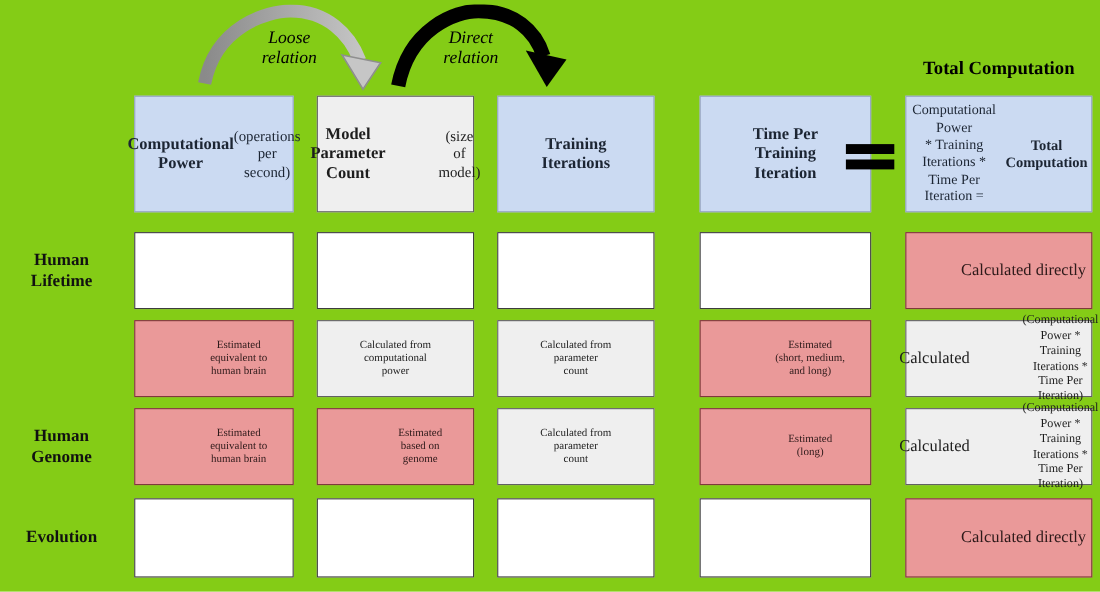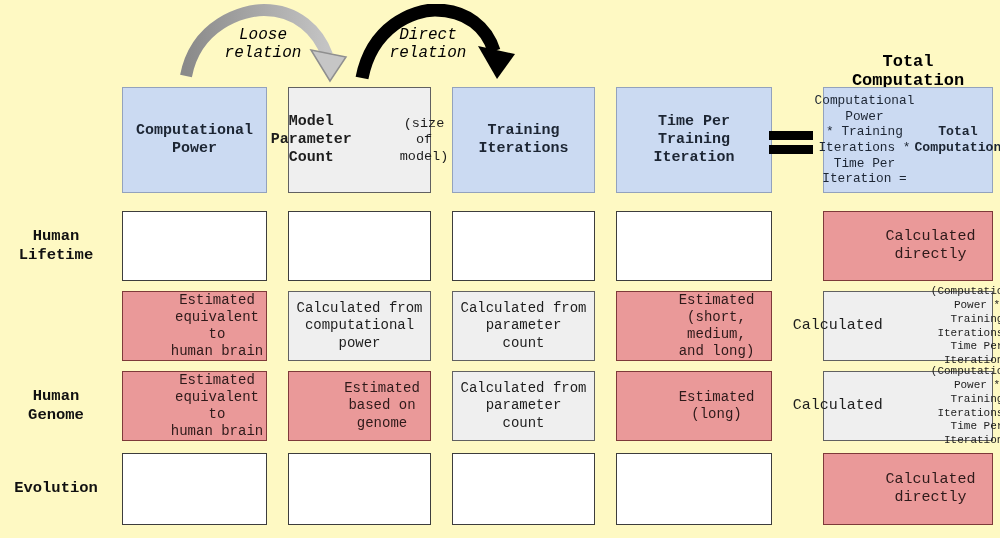--- a/index.html
+++ b/index.html
@@ -1,41 +1,41 @@
 <!DOCTYPE html>
 <html><head>
 <meta charset="utf-8">
 <style>
   html,body{margin:0;padding:0;background:#ffffff;}
   .canvas{
-    position:relative;width:1000px;height:538px;background:#fef9c3;
-    font-family:Liberation Mono, monospace;color:#1d1d1d;overflow:hidden;
+    position:relative;width:1000px;height:538px;background:#84cc16;
+    font-family:Liberation Serif, serif;color:#1d1d1d;overflow:hidden;
   }
   .abs{position:absolute;box-sizing:border-box;}
 
   
   .c1{left:122px;width:145px}.c2{left:288px;width:143px}.c3{left:452px;width:143px}
-  .c4{left:616px;width:156px}.c5{left:823px;width:170px}
+  .c4{left:636px;width:156px}.c5{left:823px;width:170px}
   .hdr{top:87px;height:106px}
   .r1{top:211px;height:70px}.r2{top:291px;height:70px}.r3{top:371px;height:70px}.r4{top:453px;height:72px}
 
   
   .box{display:flex;flex-direction:row;align-items:center;justify-content:center;
        text-align:center;white-space:pre-line;line-height:1.22;}
   .blue{background:#cbdaf2;border:1.5px solid #93a2bd;color:#1c2533;}
   .grayb{background:#efefef;border:1.5px solid #616161;color:#1d1d1d;gap:48px;}
   .whiteb{background:#ffffff;border:1.5px solid #3d3d3d;}
   .redb{background:#ea9999;border:1.5px solid #7e3a3a;color:#2e1a1a;padding-left:45px;}
 
   .hdr .t{font-weight:bold;font-size:15px;}
   .hdr .s{font-size:13.5px;margin-top:1px;}
   .hdr .formula{font-size:12.8px;}
   .hdr .formula-bold{font-size:13.2px;font-weight:bold;}
 
-  .cell-text{font-size:14px;}
+  .cell-text{font-size:10px;}
   .cell-main{font-size:15px;}
   .cell-sub{font-size:11px;line-height:1.25;max-width:150px;margin-top:1px;}
 
   .rowlab{left:0;width:112px;display:flex;align-items:center;justify-content:center;
           text-align:center;font-weight:bold;font-size:15.5px;color:#111;
           white-space:pre-line;line-height:1.25;}
 
   .arrow-label{font-style:italic;font-size:16px;text-align:center;color:#000;
                white-space:pre-line;line-height:1.15;}
   .total-label{font-weight:bold;font-size:17px;text-align:center;color:#000;}
@@ -68,20 +68,22 @@
   <div class="abs arrow-label" style="left:213px;top:26px;width:100px;">Loose
 relation</div>
   <div class="abs arrow-label" style="left:378px;top:26px;width:100px;">Direct
 relation</div>
 
   <div class="abs total-label" style="left:823px;top:52px;width:170px;">Total Computation</div>
 
   <div class="abs box blue hdr c1">
     <span class="t">Computational
 Power</span>
+    <span class="s">(operations per
+second)</span>
   </div>
   <div class="abs box grayb hdr c2">
     <span class="t">Model
 Parameter
 Count</span>
     <span class="s">(size of model)</span>
   </div>
   <div class="abs box blue hdr c3">
     <span class="t">Training
 Iterations</span>

